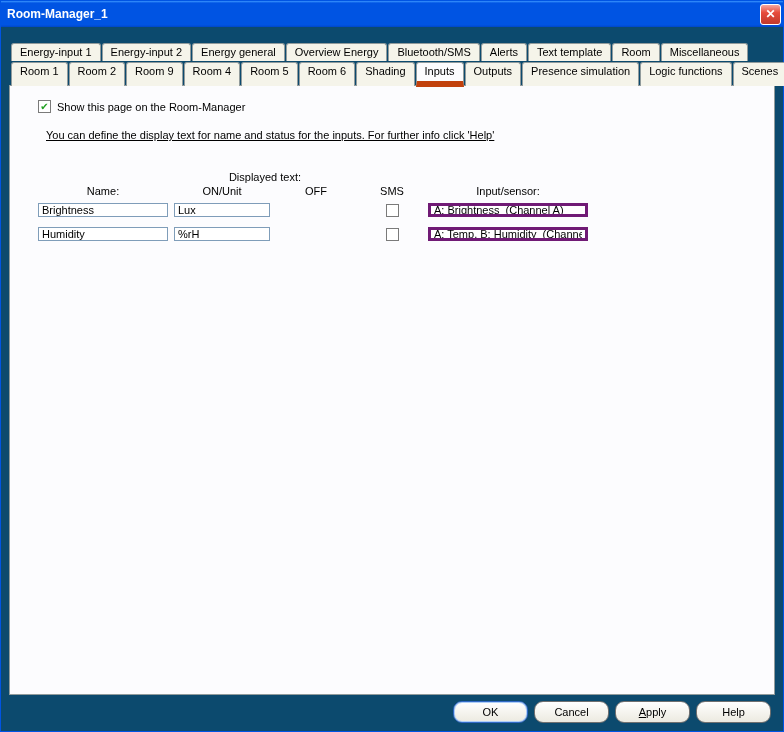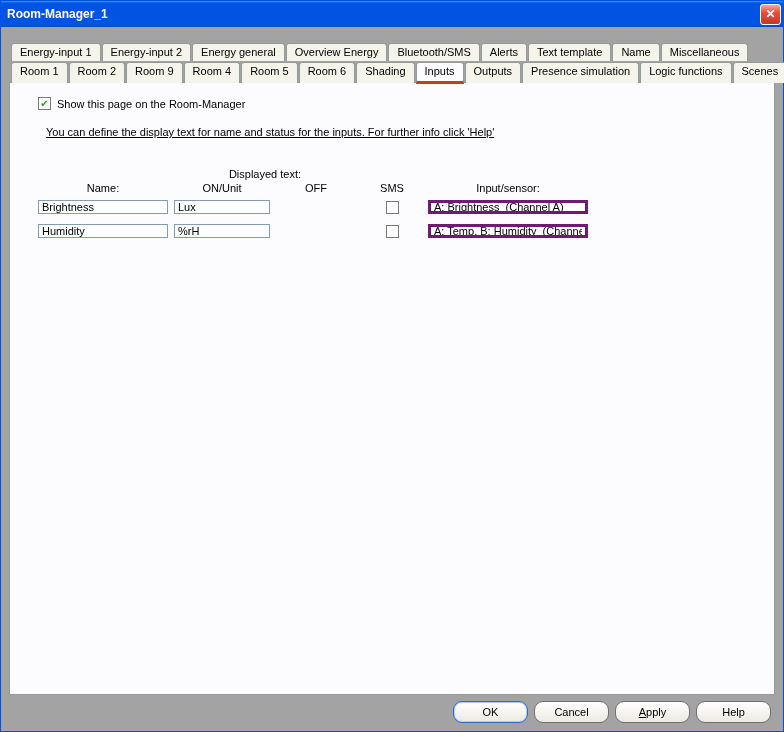--- a/index.html
+++ b/index.html
@@ -6,21 +6,21 @@
   body {
     margin: 0;
     font-family: Tahoma, Arial, sans-serif;
     font-size: 11px;
     background: #ece9d8;
     color: #000;
   }
   .window {
     width: 784px;
     height: 732px;
-    background: #a3a3a3;
+    background: #0c4a6e;
     border: 1px solid #0054e3;
     position: relative;
     display: flex;
     flex-direction: column;
   }
   .titlebar {
     height: 26px;
     background: linear-gradient(to bottom, #3a95ff 0%, #0054e3 8%, #0054e3 92%, #0046c7 100%);
     display: flex;
     align-items: center;
@@ -74,21 +74,21 @@
     cursor: pointer;
     white-space: nowrap;
     position: relative;
     top: 1px;
   }
   .tabrow.row-top .tab {
     top: 0;
   }
   .tab.active {
     background: #fcfcfe;
-    border-bottom: 3px solid #c2410c;
+    border-bottom: 6px solid #c2410c;
     z-index: 3;
     margin-bottom: -1px;
     padding-bottom: 4px;
     text-align: center;
   }
   .tabpanel {
     flex: 1;
     border: 1px solid #919b9c;
     background: #fcfcfe;
     padding: 14px 16px;
@@ -186,21 +186,21 @@
   <div class="client">
     <div class="tabstrip">
       <div class="tabrow row-top" id="tabrow1">
           <div class="tab">Energy-input 1</div>
           <div class="tab">Energy-input 2</div>
           <div class="tab">Energy general</div>
           <div class="tab">Overview Energy</div>
           <div class="tab">Bluetooth/SMS</div>
           <div class="tab">Alerts</div>
           <div class="tab">Text template</div>
-          <div class="tab">Name</div>
+          <div class="tab">Room</div>
           <div class="tab">Miscellaneous</div>
         </div>
       <div class="tabrow" id="tabrow2">
           <div class="tab">Room 1</div>
           <div class="tab">Room 2</div>
           <div class="tab">Room 9</div>
           <div class="tab">Room 4</div>
           <div class="tab">Room 5</div>
           <div class="tab">Room 6</div>
           <div class="tab">Shading</div>

